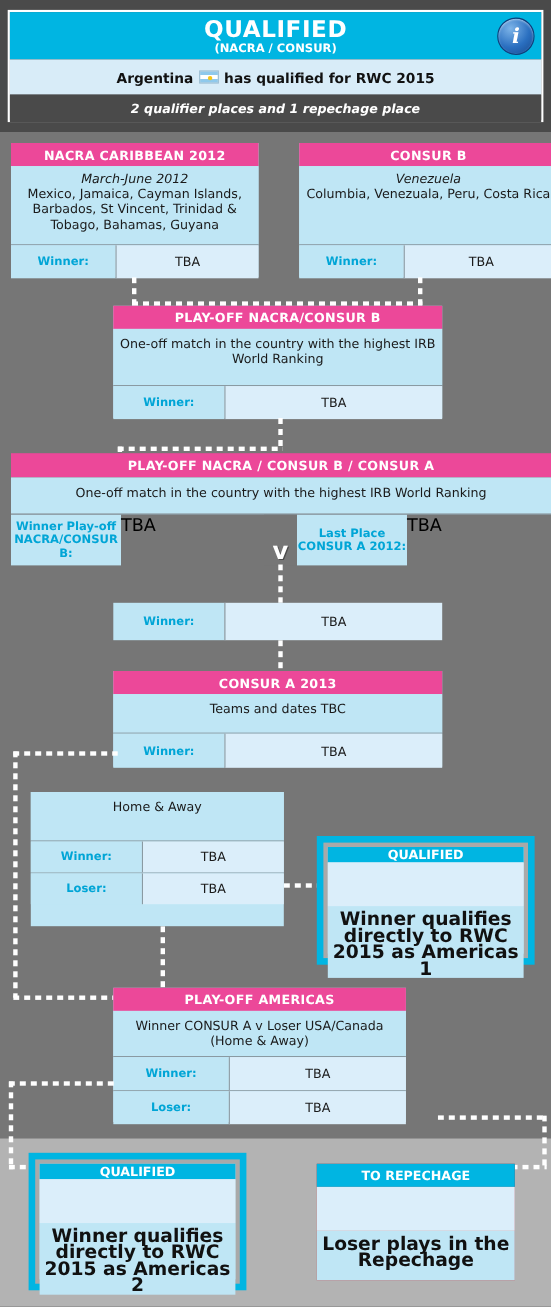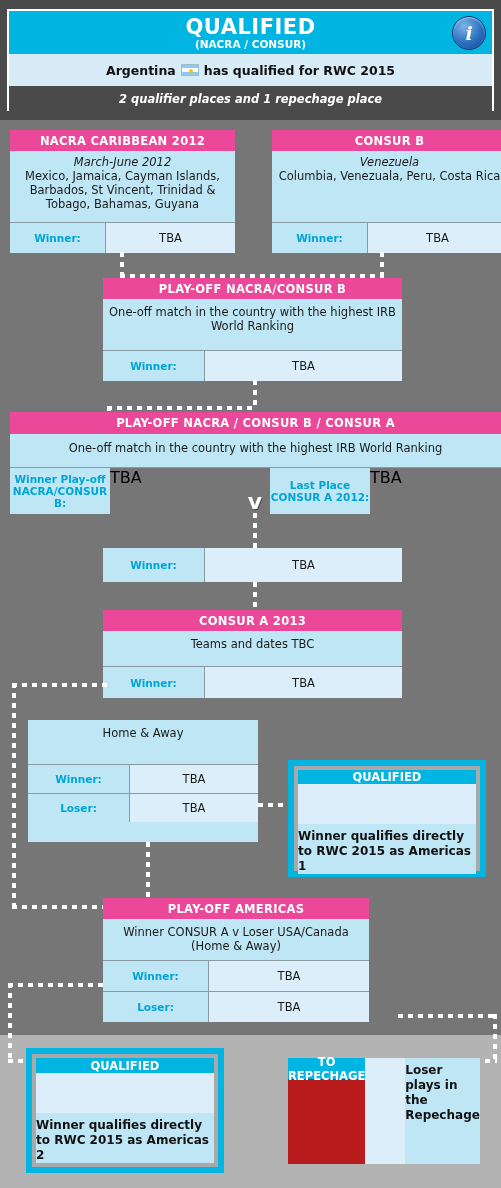--- a/index.html
+++ b/index.html
@@ -55,25 +55,25 @@
             display:flex;align-items:center;justify-content:center;
             border-left:1px solid #8a9aa2;box-sizing:border-box;}
 
   
   .qbox-outer{background:#00b5e2;padding:6px;box-sizing:border-box;}
   .qbox-inner{background:#a9a9a9;padding:4px;box-sizing:border-box;height:100%;}
   .qbox{background:#bfe6f5;height:100%;display:flex;flex-direction:column;}
   .qbox-head{background:#00b5e2;color:#fff;font-weight:bold;font-size:11.5px;
              text-align:center;height:21px;display:flex;align-items:center;justify-content:center;}
   .qbox-blank{background:#dbeefa;flex:0 0 40px;}
-  .qbox-text{flex:1;background:#bfe6f5;color:#111;font-weight:bold;font-size:12px;
-             text-align:left;display:flex;align-items:flex-start;justify-content:center;
+  .qbox-text{flex:1;background:#bfe6f5;color:#111;font-weight:bold;font-size:17px;
+             text-align:center;display:flex;align-items:flex-start;justify-content:center;
              padding-top:5px;box-sizing:border-box;line-height:15px;}
 
-  .plain-box{background:#b91c1c;display:flex;}
+  .plain-box{background:#b91c1c;display:flex;flex-direction:column;}
 
   
   .dot-h{background-image:linear-gradient(to right,#ffffff 0 5px,transparent 5px 10px);
          background-size:10px 4px;background-repeat:repeat-x;height:4px;}
   .dot-v{background-image:linear-gradient(to bottom,#ffffff 0 5px,transparent 5px 10px);
          background-size:4px 10px;background-repeat:repeat-y;width:4px;}
   .vs{color:#ffffff;font-weight:bold;font-size:22px;text-align:center;
       font-family:"DejaVu Sans",sans-serif;text-shadow:1px 1px 0 rgba(0,0,0,.35);}
 </style>
 </head>

